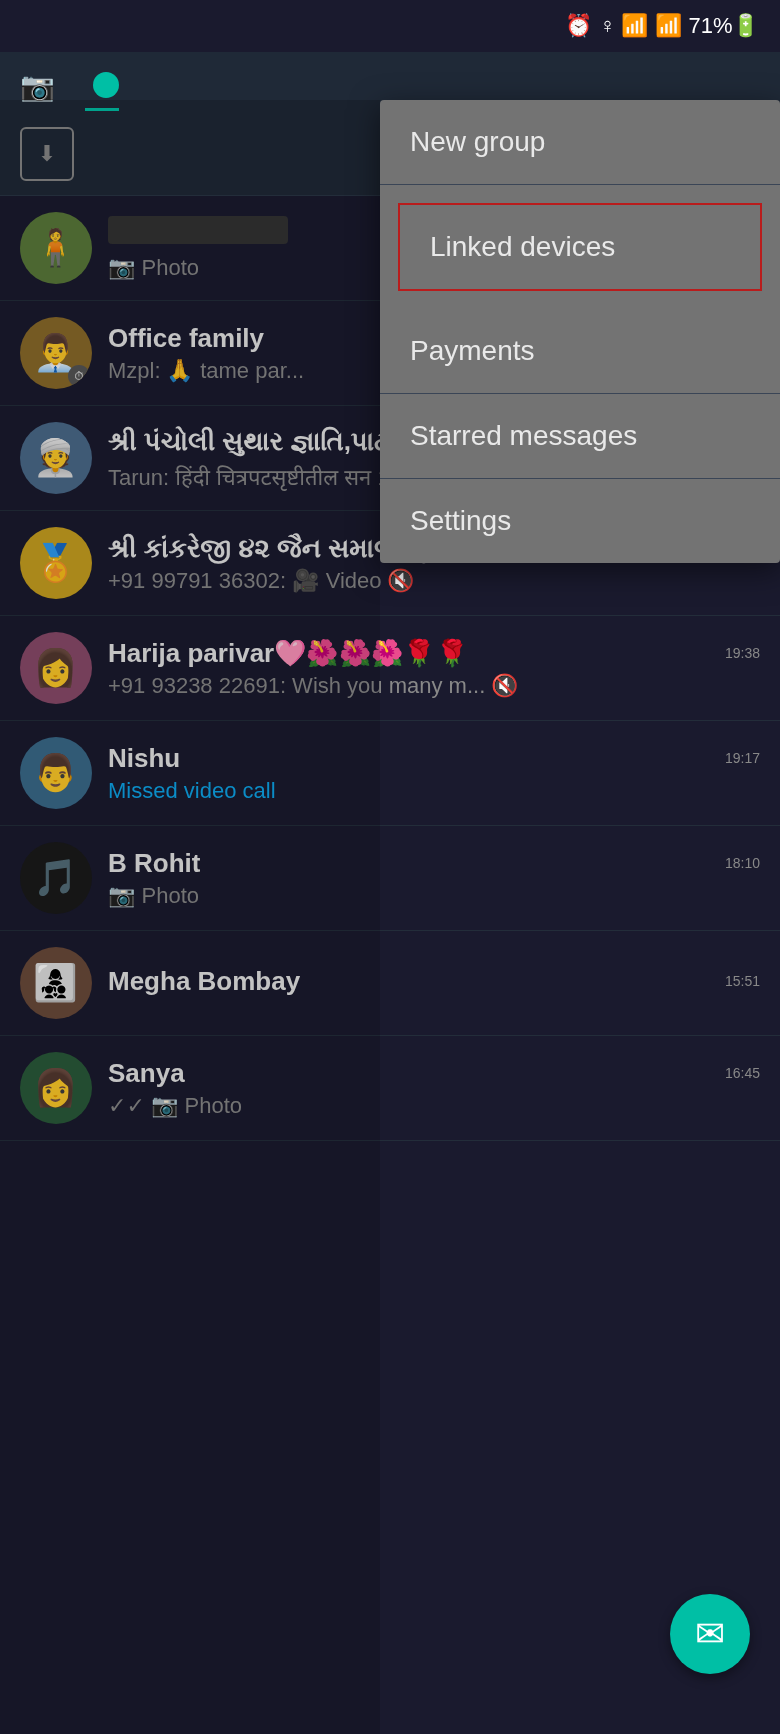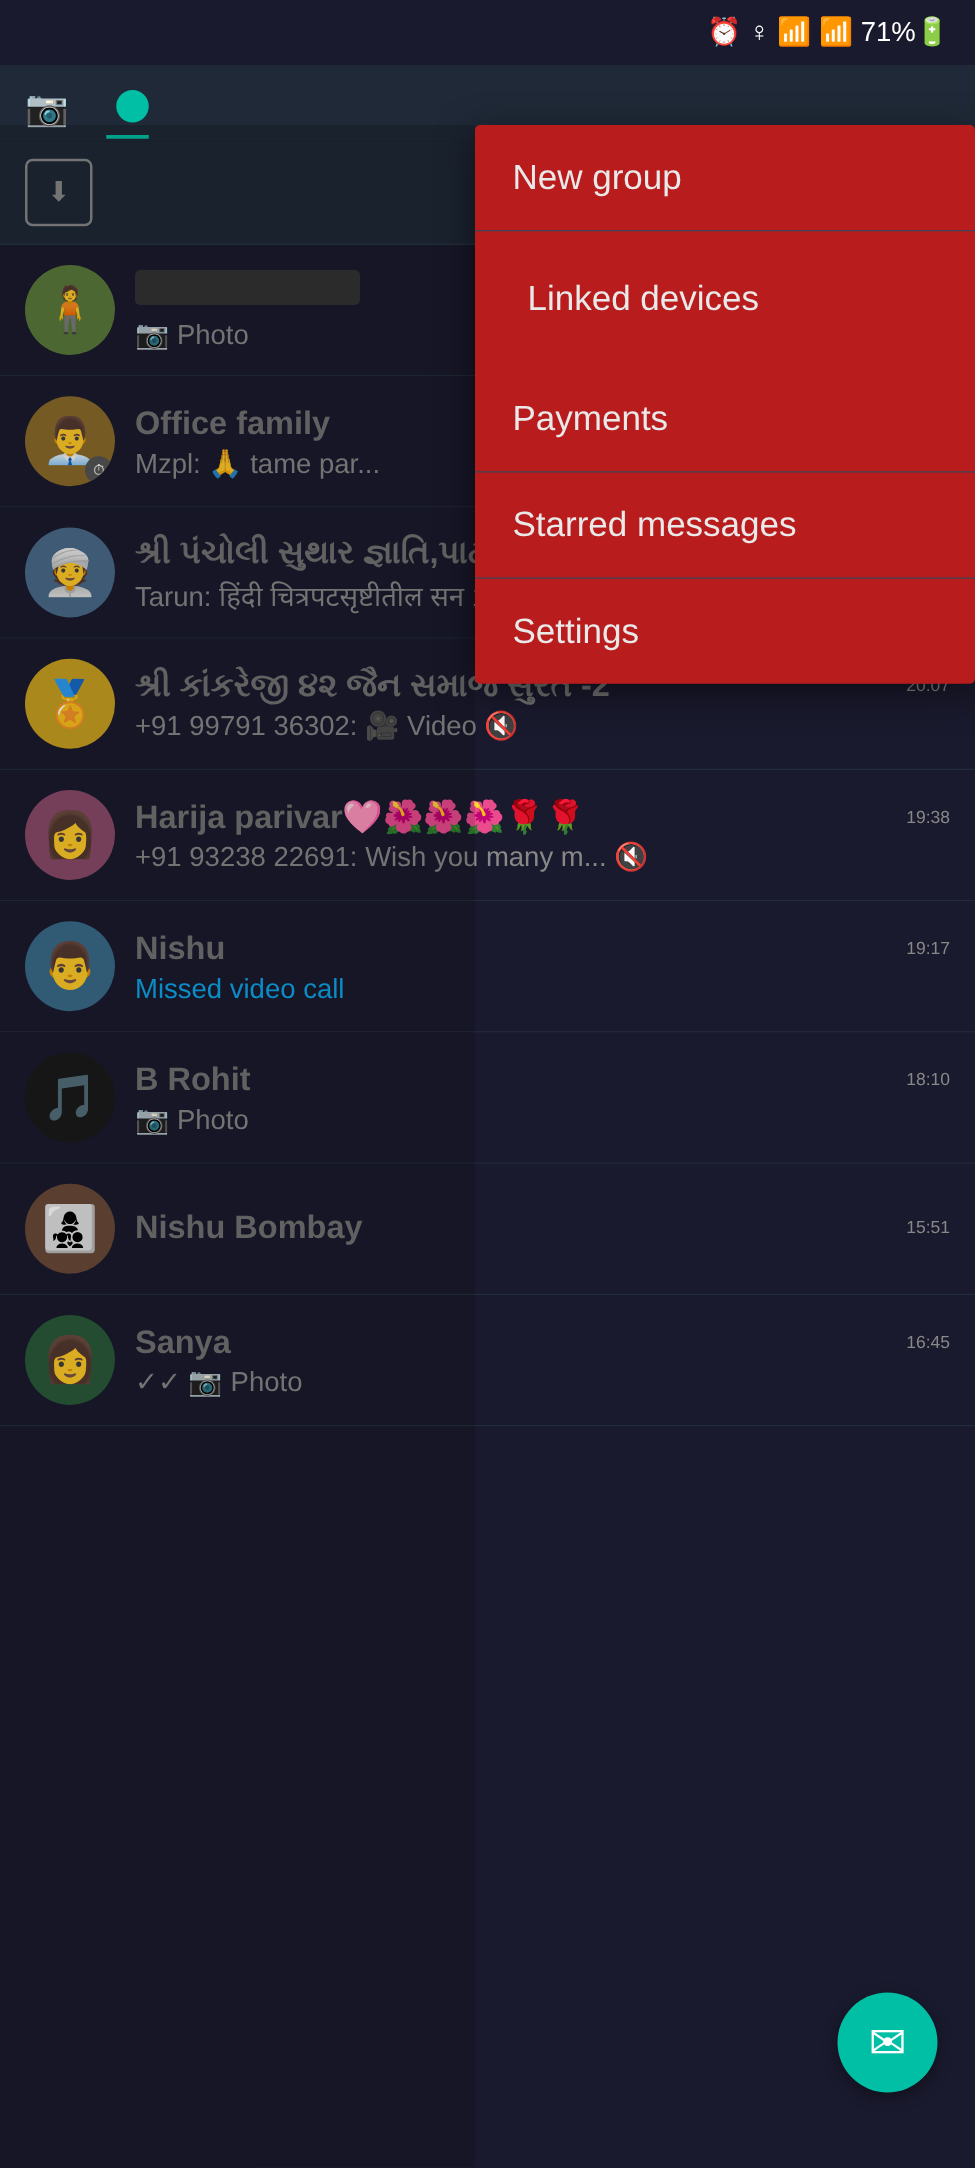--- a/index.html
+++ b/index.html
@@ -157,21 +157,21 @@
       flex: 1;
       min-width: 0;
     }
     .chat-name-row {
       display: flex;
       justify-content: space-between;
       align-items: center;
       margin-bottom: 4px;
     }
     .chat-name {
-      color: #737373;
+      color: #e5e5e5;
       font-size: 26px;
       font-weight: 600;
       white-space: nowrap;
       overflow: hidden;
       text-overflow: ellipsis;
       max-width: 420px;
     }
     .chat-time {
       color: #888;
       font-size: 14px;
@@ -200,37 +200,37 @@
       border-radius: 4px;
       display: inline-block;
     }
 
     
     .dropdown-menu {
       position: absolute;
       top: 100px;
       right: 0;
       width: 400px;
-      background: #b91c1c;
+      background: #737373;
       z-index: 100;
       border-radius: 4px;
       box-shadow: 0 8px 30px rgba(0,0,0,0.5);
       overflow: hidden;
     }
     .dropdown-item {
       padding: 26px 30px;
       color: #e9e9e9;
       font-size: 28px;
       cursor: pointer;
       border-bottom: 1px solid #3a4556;
     }
     .dropdown-item:last-child { border-bottom: none; }
     .dropdown-item.highlighted {
-      border: 4px solid #b91c1c;
-      margin: 8px;
+      border: 2px solid #b91c1c;
+      margin: 18px;
     }
 
     
     .fab {
       position: absolute;
       bottom: 60px;
       right: 30px;
       width: 80px;
       height: 80px;
       border-radius: 50%;
@@ -373,21 +373,21 @@
         </div>
         <div class="chat-preview">📷 Photo</div>
       </div>
     </div>
     <div class="chat-item">
       <div class="avatar" style="background: rgb(106, 74, 58);">
         <span class="avatar-emoji">👩‍👧‍👦</span>
       </div>
       <div class="chat-info">
         <div class="chat-name-row">
-          <div class="chat-name">Nishu Bombay</div>
+          <div class="chat-name">Megha Bombay</div>
           <div class="chat-time">15:51</div>
         </div>
       </div>
     </div>
     <div class="chat-item">
       <div class="avatar" style="background: rgb(42, 90, 58);">
         <span class="avatar-emoji">👩</span>
       </div>
       <div class="chat-info">
         <div class="chat-name-row">

